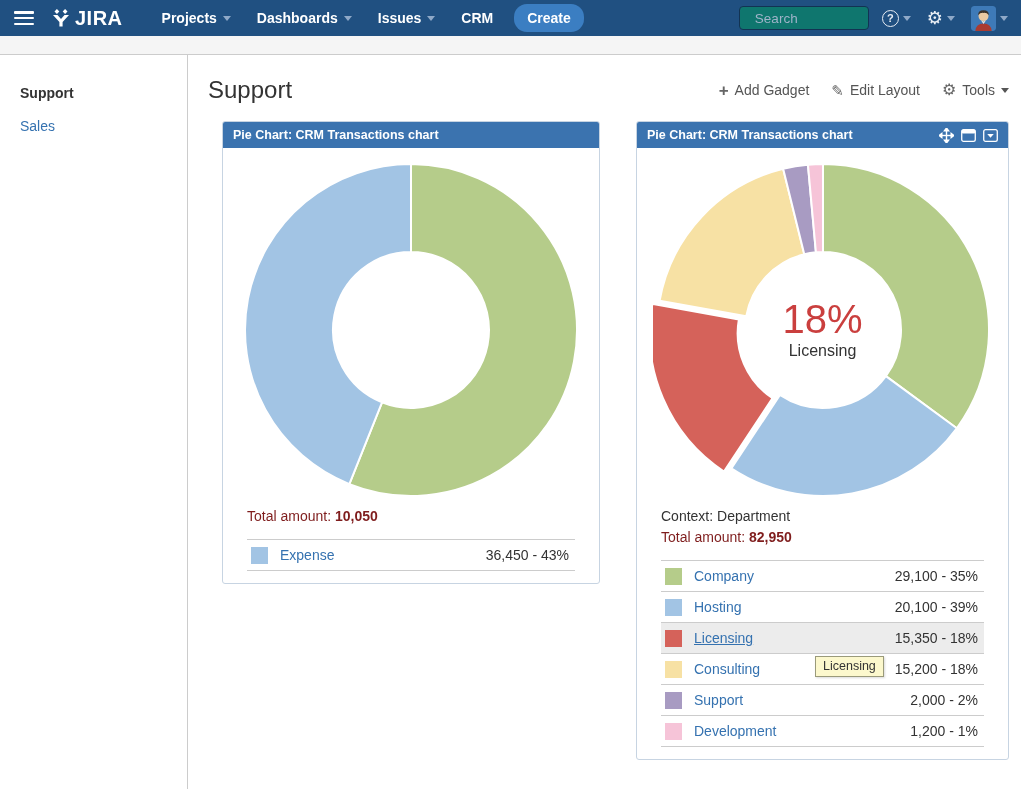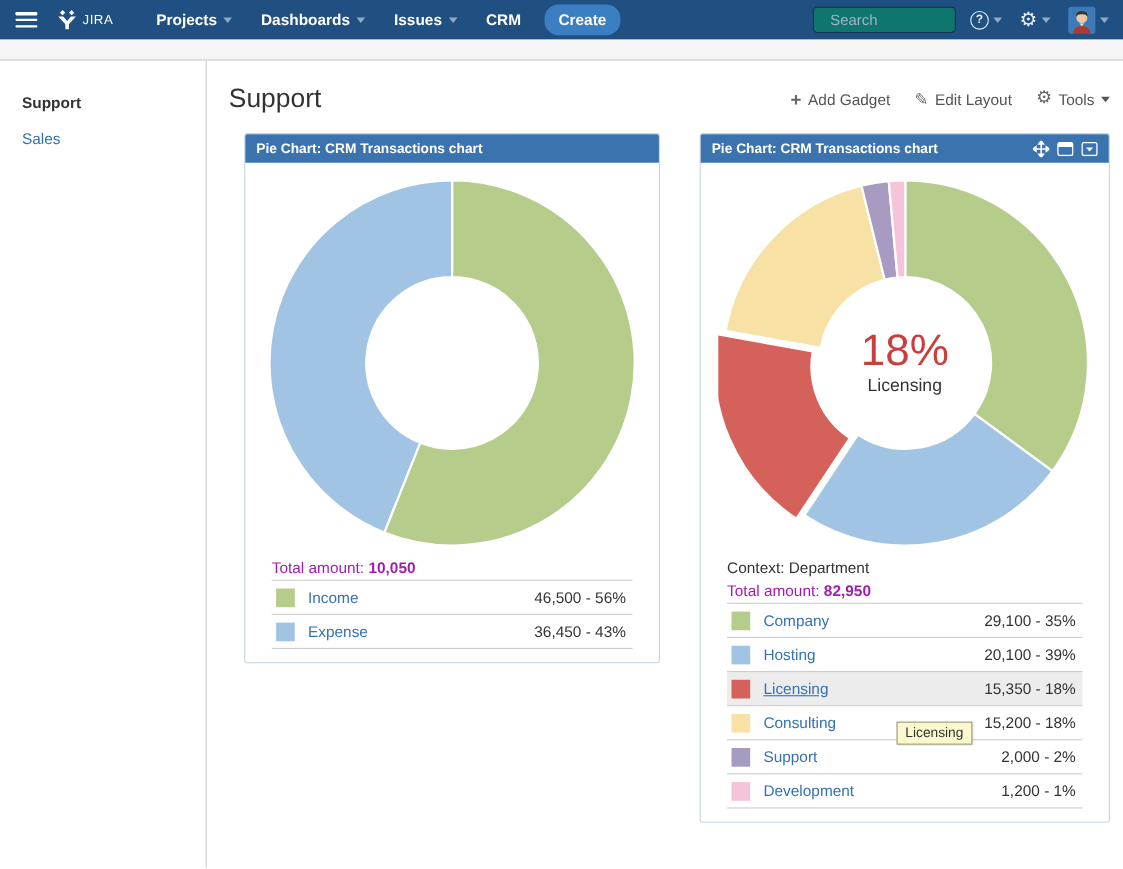--- a/index.html
+++ b/index.html
@@ -3,21 +3,21 @@
 <meta charset="utf-8">
 <style>
   * { margin:0; padding:0; box-sizing:border-box; }
   html,body { width:1021px; height:790px; background:#fff; font-family:"Liberation Sans", sans-serif; overflow:hidden; }
 
   
   .topnav { height:36px; background:#205081; display:flex; align-items:center; padding:0 10px 0 14px; color:#fff; }
   .hamburger { width:20px; height:14px; display:flex; flex-direction:column; justify-content:space-between; margin-right:18px; cursor:pointer; }
   .hamburger span { display:block; height:2.5px; background:#fff; border-radius:1px; }
   .brand { display:flex; align-items:center; gap:5px; margin-right:26px; }
-  .brand-text { font-weight:normal; font-size:12px; letter-spacing:.5px; }
+  .brand-text { font-weight:bold; font-size:20px; letter-spacing:.5px; }
   .navitem { font-size:14px; font-weight:bold; color:#fff; padding:0 13px; height:36px; display:flex; align-items:center; gap:6px; cursor:pointer; }
   .caret { width:0; height:0; border-left:4px solid transparent; border-right:4px solid transparent; border-top:5px solid #8fa9c8; }
   .caret.dark { border-top-color:#555; }
   .create-btn { background:#3b7ec2; color:#fff; font-size:14px; font-weight:bold; border:none; border-radius:13px; padding:6px 13px; margin-left:8px; cursor:pointer; }
   .nav-right { margin-left:auto; display:flex; align-items:center; gap:10px; }
   .searchbox { width:130px; height:24px; background:#0f766e; border:1px solid #123353; border-radius:4px; display:flex; align-items:center; padding:0 15px; }
   .searchbox input { flex:1; background:transparent; border:none; outline:none; color:#cdd9e6; font-size:13.5px; font-family:"Liberation Sans", sans-serif; }
   .searchbox input::placeholder { color:#9fb3c9; }
   .icon-group { display:flex; align-items:center; gap:4px; padding:0 3px; cursor:pointer; }
   .help-circle { width:17px; height:17px; border:1.5px solid #e8eef5; border-radius:50%; color:#e8eef5; font-size:11px; font-weight:bold; display:flex; align-items:center; justify-content:center; }
@@ -52,21 +52,21 @@
   .ghicon { display:flex; cursor:pointer; }
   .gadget-body { padding:10px 14px 12px 14px; }
 
   .donut-wrap { position:relative; width:340px; height:344px; margin:0 auto; }
   .donut-center { position:absolute; left:50%; top:50%; transform:translate(-50%,-52%); text-align:center; pointer-events:none; }
   .donut-center .pct { font-size:40px; color:#ca3f3e; line-height:1.1; }
   .donut-center .lbl { font-size:16px; color:#333; margin-top:1px; }
 
   .chart-info { padding:4px 10px 0 10px; }
   .ctx-line { font-size:14px; color:#333; line-height:21px; }
-  .total-line { font-size:14px; color:#a21caf; line-height:21px; margin-bottom:0; }
+  .total-line { font-size:14px; color:#7f1d1d; line-height:21px; margin-bottom:12px; }
   .total-line b { font-weight:bold; }
 
   .legend { border-bottom:1px solid #ccc; margin：0; }
   .legend-row { display:flex; align-items:center; height:31px; border-top:1px solid #ccc; padding:0 6px 0 4px; }
   .legend-row.hl { background:#ececec; }
   .legend-swatch { width:17px; height:17px; margin-right:12px; flex-shrink:0; }
   .legend-label { font-size:14px; color:#3572b0; text-decoration:none; cursor:pointer; }
   .legend-row.hl .legend-label { text-decoration:underline; }
   .legend-value { margin-left:auto; font-size:14px; color:#333; }
 
@@ -182,25 +182,20 @@
                 <path d="M 170 6 A 166 166 0 1 1 108.33056338262794 326.11969565015346 L 141.02279484243962 244.417688317542 A 78 78 0 1 0 170 94 Z" fill="#b5cc8a" stroke="#fff" stroke-width="2" stroke-linejoin="round"></path>
                 <path d="M 108.33056338262794 326.11969565015346 A 166 166 0 0 1 169.99999999999997 6 L 169.99999999999997 94 A 78 78 0 0 0 141.02279484243962 244.417688317542 Z" fill="#a2c4e4" stroke="#fff" stroke-width="2" stroke-linejoin="round"></path>
               </svg>
           </div>
           <div class="chart-info">
             <div class="total-line">
               <span>Total amount:</span>
               <b>10,050</b>
             </div>
             <div class="legend">
-                <div class="legend-row">
-                  <span class="legend-swatch" style="background: rgb(181, 204, 138);"></span>
-                  <a class="legend-label">Income</a>
-                  <span class="legend-value">46,500 - 56%</span>
-                </div>
                 <div class="legend-row">
                   <span class="legend-swatch" style="background: rgb(162, 196, 228);"></span>
                   <a class="legend-label">Expense</a>
                   <span class="legend-value">36,450 - 43%</span>
                 </div>
               </div>
           </div>
         </div>
       </div>
 

